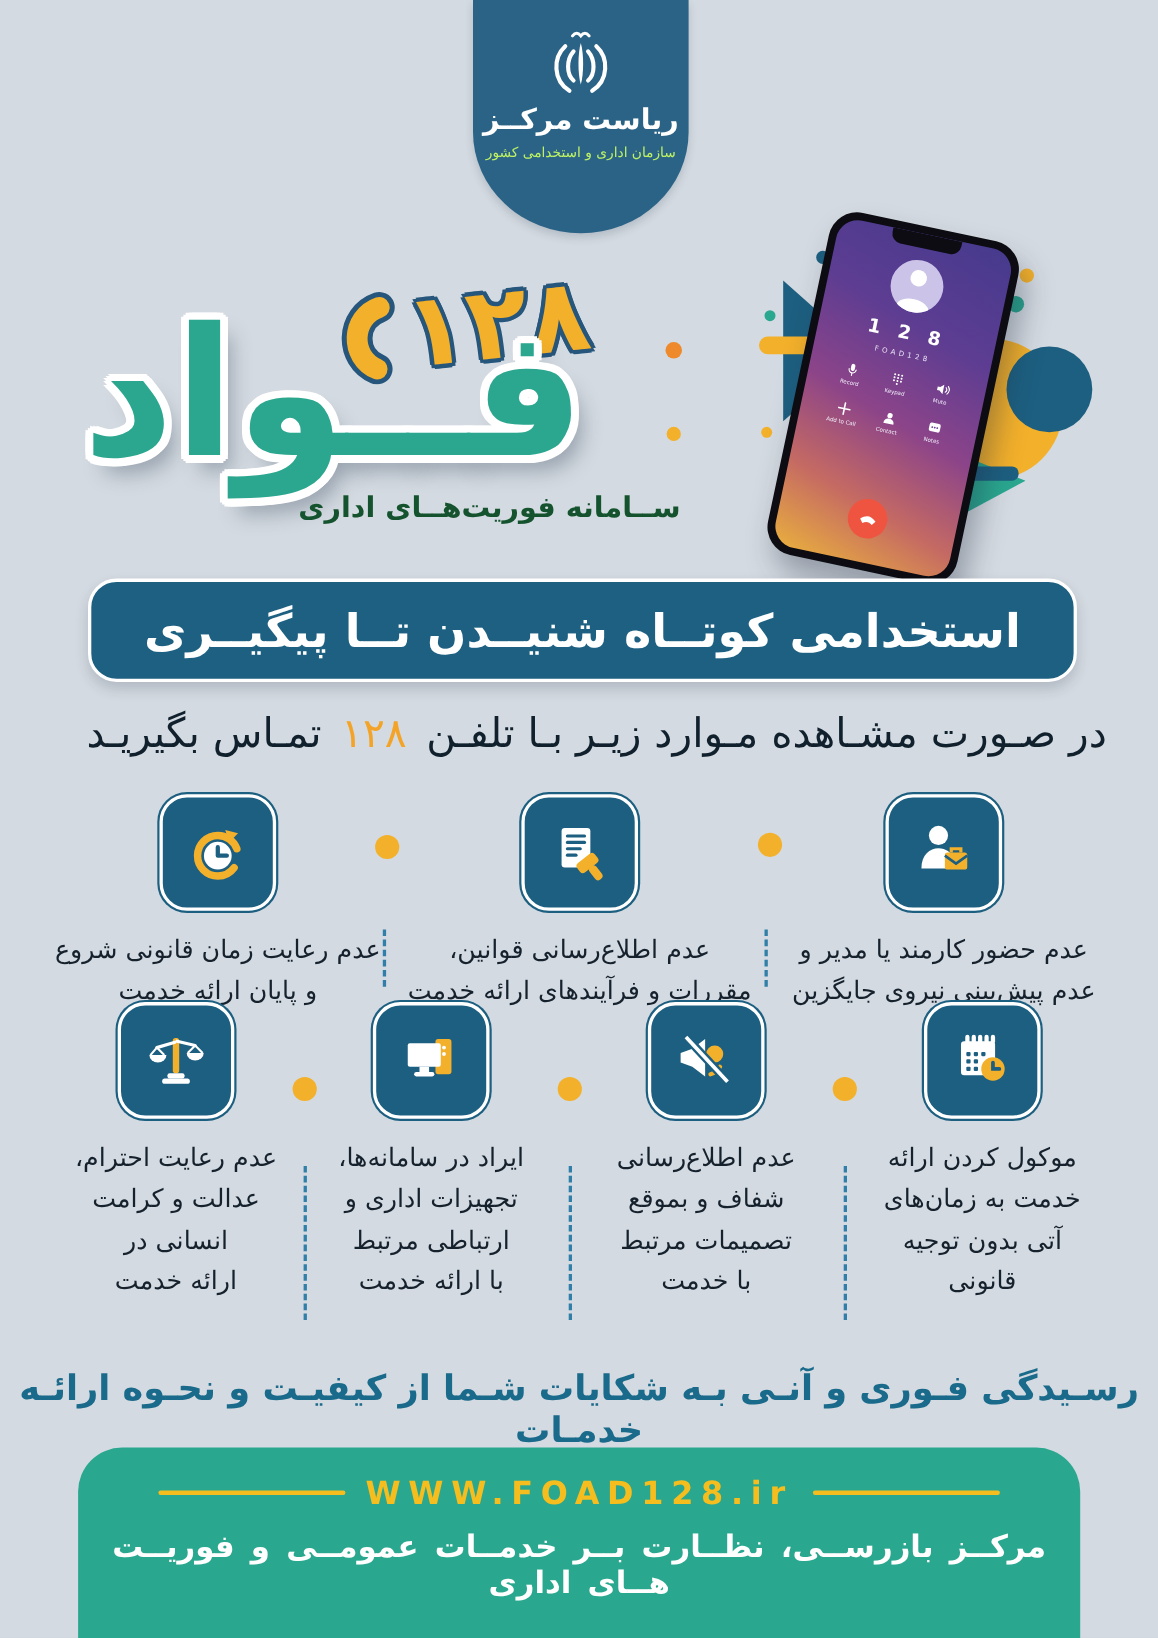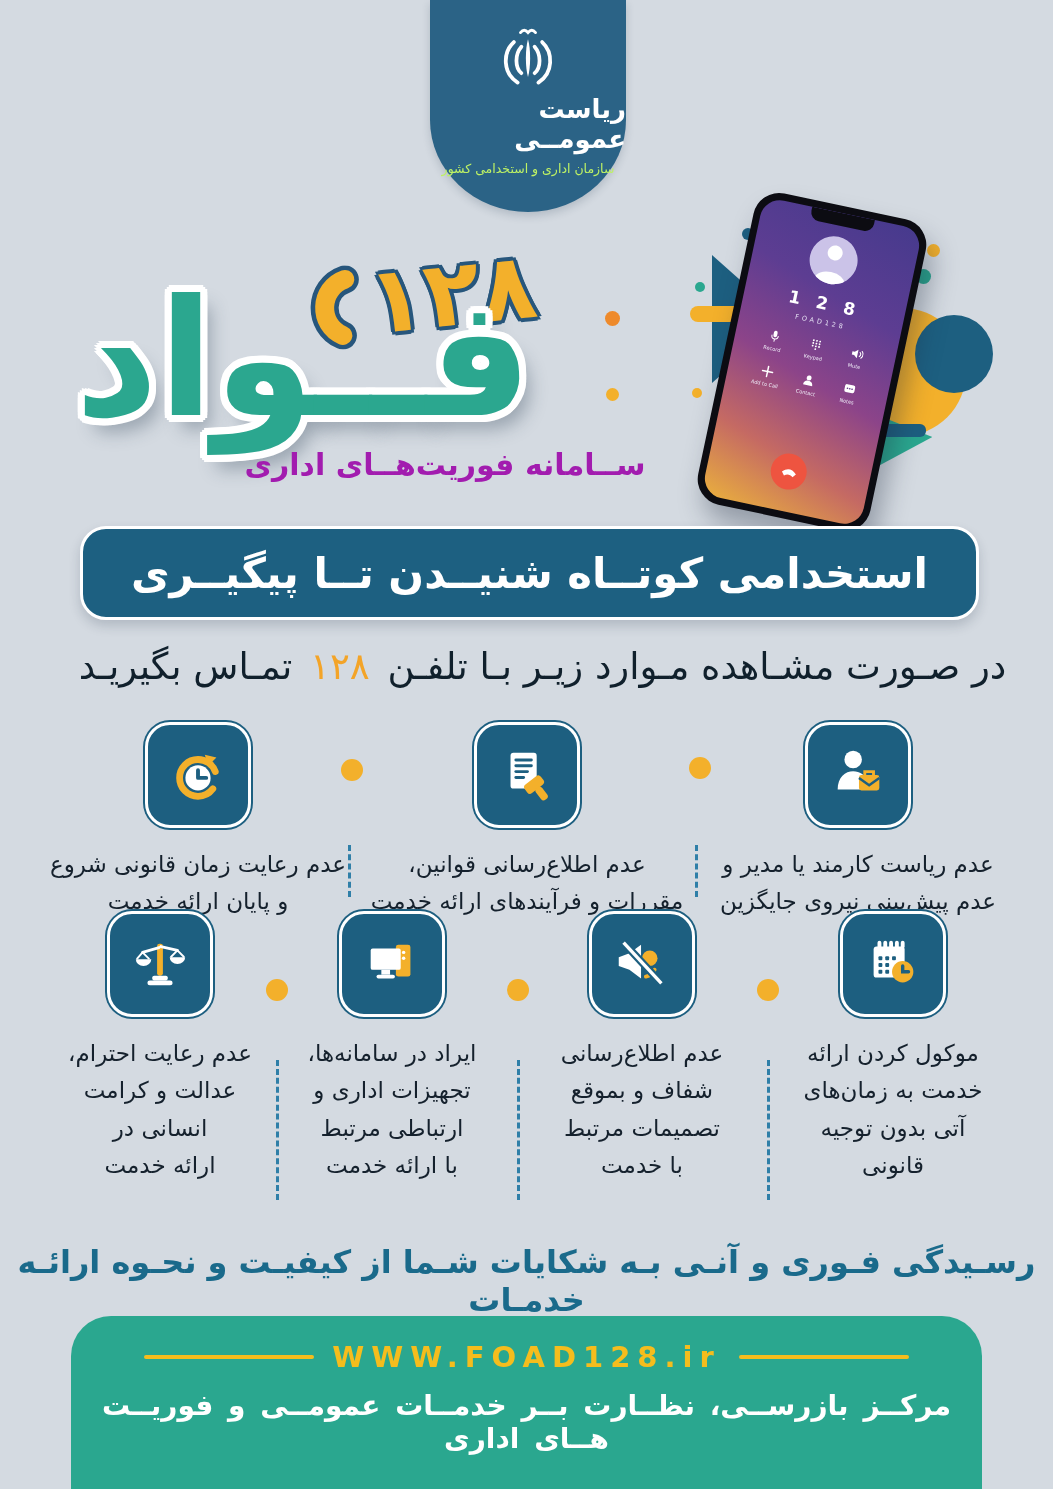--- a/index.html
+++ b/index.html
@@ -33,21 +33,21 @@
     font-size:162px;line-height:1.5;font-weight:bold;color:#2ba78f;text-align:left;
     text-shadow:7px 0 0 #fff,-7px 0 0 #fff,0 7px 0 #fff,0 -7px 0 #fff,
       5px 5px 0 #fff,-5px 5px 0 #fff,5px -5px 0 #fff,-5px -5px 0 #fff,
       7px 3px 0 #fff,-7px 3px 0 #fff,7px -3px 0 #fff,-7px -3px 0 #fff,
       3px 7px 0 #fff,-3px 7px 0 #fff,3px -7px 0 #fff,-3px -7px 0 #fff,
       10px 14px 18px rgba(40,60,80,.35);
     direction:rtl;
   }
   .subtitle-fa{
     position:absolute;left:230px;top:447px;width:430px;z-index:3;
-    font-size:30px;font-weight:bold;color:#a21caf;text-align:center;direction:rtl;
+    font-size:26px;font-weight:bold;color:#14532d;text-align:center;direction:rtl;
   }
   
   .shape{position:absolute;z-index:1;}
   .dot{border-radius:50%;}
   .tri-right{width:0;height:0;border-top:64px solid transparent;border-bottom:64px solid transparent;border-left:72px solid #1d5f80;}
   .tri-green{background:#2aa78f;clip-path:polygon(0 0,100% 30%,22% 100%);}
   
   .phone{
     position:absolute;left:724px;top:203px;width:162px;height:304px;z-index:2;
     background:#0c0c12;border-radius:26px;padding:7px;transform:rotate(12deg);
@@ -114,21 +114,21 @@
     <svg viewBox="0 0 64 70" width="62" height="66">
       <g stroke="#fff" fill="none" stroke-linecap="round">
         <path d="M24 7 q4 -5 8 0 q4 -5 8 0" stroke-width="3"></path>
         <path d="M32 14 C 29 24 29 44 32 54 C 35 44 35 24 32 14 Z" fill="#fff" stroke="none"></path>
         <path d="M25 22 C 18 30 18 44 25 50" stroke-width="4"></path>
         <path d="M39 22 C 46 30 46 44 39 50" stroke-width="4"></path>
         <path d="M17 17 C 5 28 5 50 21 60" stroke-width="4"></path>
         <path d="M47 17 C 59 28 59 50 43 60" stroke-width="4"></path>
       </g>
     </svg>
-    <div class="gov-l1">ریاست عمومــی</div>
+    <div class="gov-l1">ریاست مرکــز</div>
     <div class="gov-l2">سازمان اداری و استخدامی کشور</div>
   </div>
 
   <div class="num128">
     <svg viewBox="0 0 80 100" width="66" height="84" style="transform:rotate(8deg);">
       <path d="M55 16 C 24 28 24 72 55 84" fill="none" stroke="#27567c" stroke-width="34" stroke-linecap="round"></path>
       <path d="M55 16 C 24 28 24 72 55 84" fill="none" stroke="#f3b02b" stroke-width="23" stroke-linecap="round"></path>
     </svg>
     <span class="digits">۱۲۸</span>
   </div>
@@ -234,21 +234,21 @@
   <div class="item r1 i-r1-1">
     <div class="tile">
       <svg viewBox="0 0 64 64" width="62" height="62">
         <circle cx="27" cy="16" r="9" fill="#fff"></circle>
         <path d="M11 47 c0 -13 8 -19 16 -19 c7 0 12 4 14 9 l-7 5 v5 z" fill="#fff"></path>
         <rect x="33" y="32" width="21" height="16" rx="2.5" fill="#f3b02b"></rect>
         <path d="M39 32 v-3.5 h9 v3.5" stroke="#f3b02b" stroke-width="3" fill="none"></path>
         <path d="M33 35 l10.5 7.5 L54 35" stroke="#1d5f80" stroke-width="2.5" fill="none"></path>
       </svg>
     </div>
-    <div class="txt">عدم ریاست کارمند یا مدیر و
+    <div class="txt">عدم حضور کارمند یا مدیر و
 عدم پیش‌بینی نیروی جایگزین</div>
   </div>
   <div class="item r1 i-r1-2">
     <div class="tile">
       <svg viewBox="0 0 64 64" width="62" height="62">
         <rect x="15" y="9" width="27" height="37" rx="3" fill="#fff"></rect>
         <g stroke="#1d5f80" stroke-width="3" stroke-linecap="round">
           <path d="M20.5 16.5 h16"></path>
             <path d="M20.5 22.5 h16"></path>
             <path d="M20.5 28.5 h12"></path>

